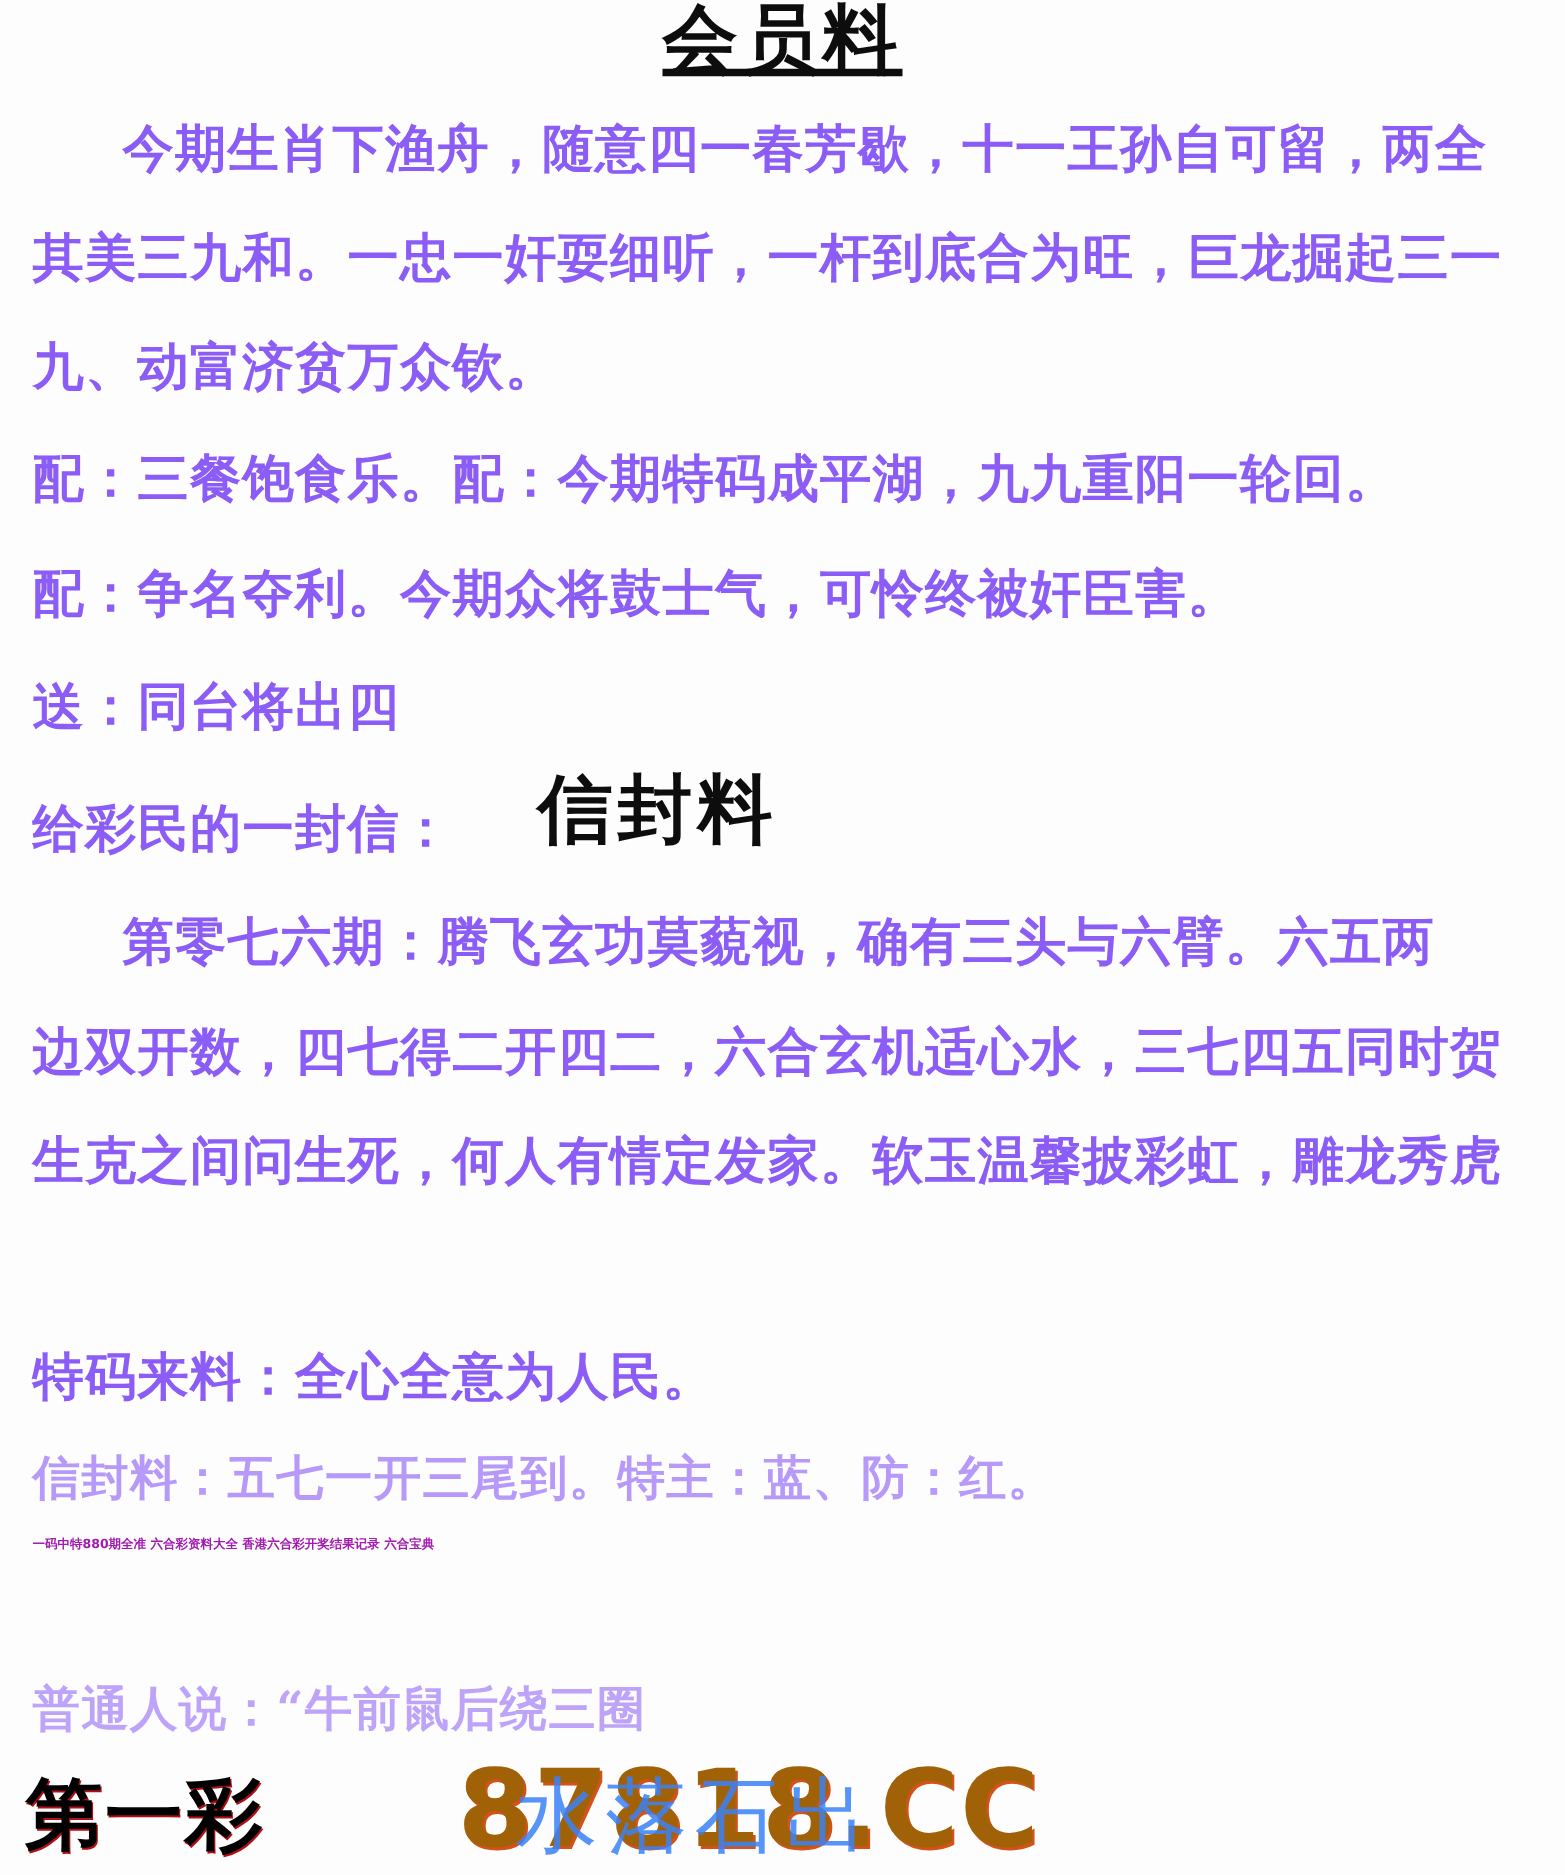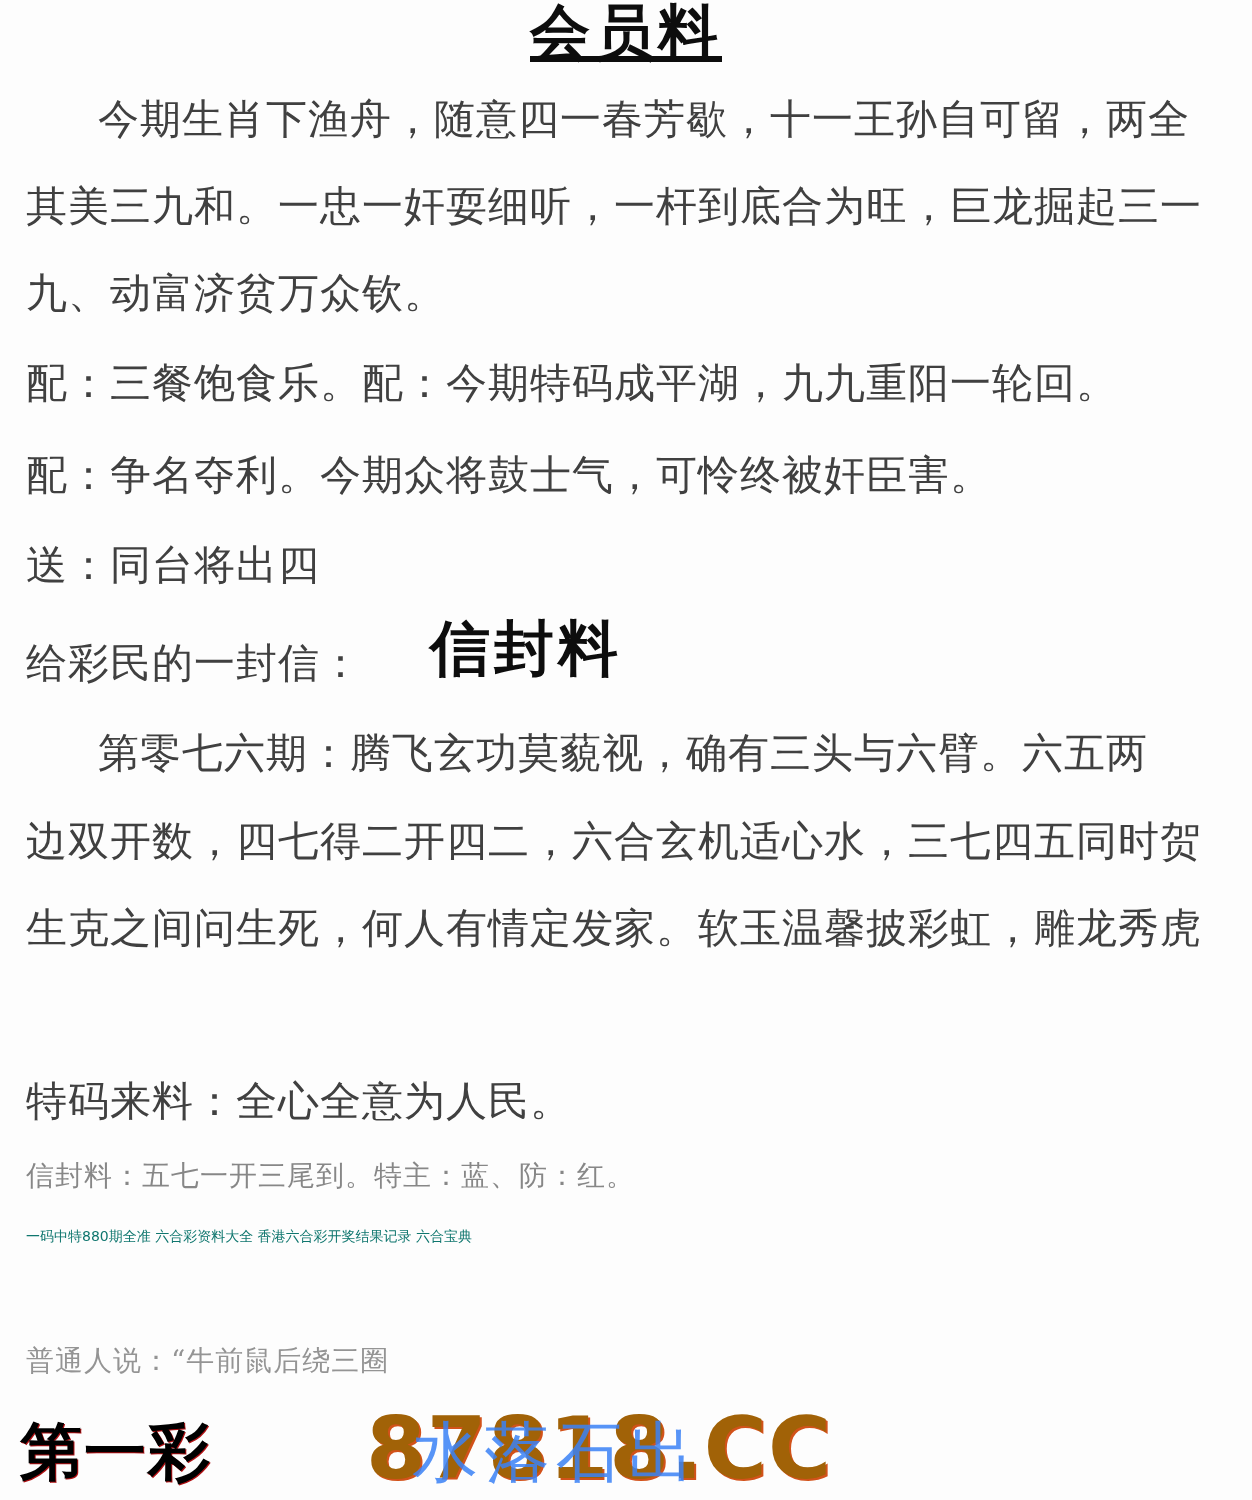--- a/index.html
+++ b/index.html
@@ -41,49 +41,50 @@
   }
 
   
   .line {
     position: absolute;
     left: 26px;
     width: 1210px;
     font-size: 41px;
     line-height: 1.15;
     letter-spacing: 1px;
-    color: #404040;
+    color: #8b5cf6;
     white-space: nowrap;
     font-family: "DejaVu Serif", "Liberation Serif", serif;
-    font-weight: 400;
+    font-weight: 700;
   }
   .line.indent {
     text-indent: 72px;
   }
   .line.small {
-    font-size: 28px;
+    font-size: 38px;
   }
 
   
   .faded {
     opacity: 0.62;
   }
   .faded2 {
     opacity: 0.55;
   }
   .ghost-strip {
     position: absolute;
     left: 26px;
     width: 1180px;
     height: 16px;
-    font-size: 14px;
-    color: #0f766e;
+    font-size: 10px;
+    color: #a21caf;
     white-space: nowrap;
     overflow: hidden;
     font-family: "DejaVu Sans", sans-serif;
+    font-weight: bold;
   }
 
   
   .brand {
     position: absolute;
     bottom: 8px;
     left: 20px;
     width: 1212px;
     height: 96px;
   }

